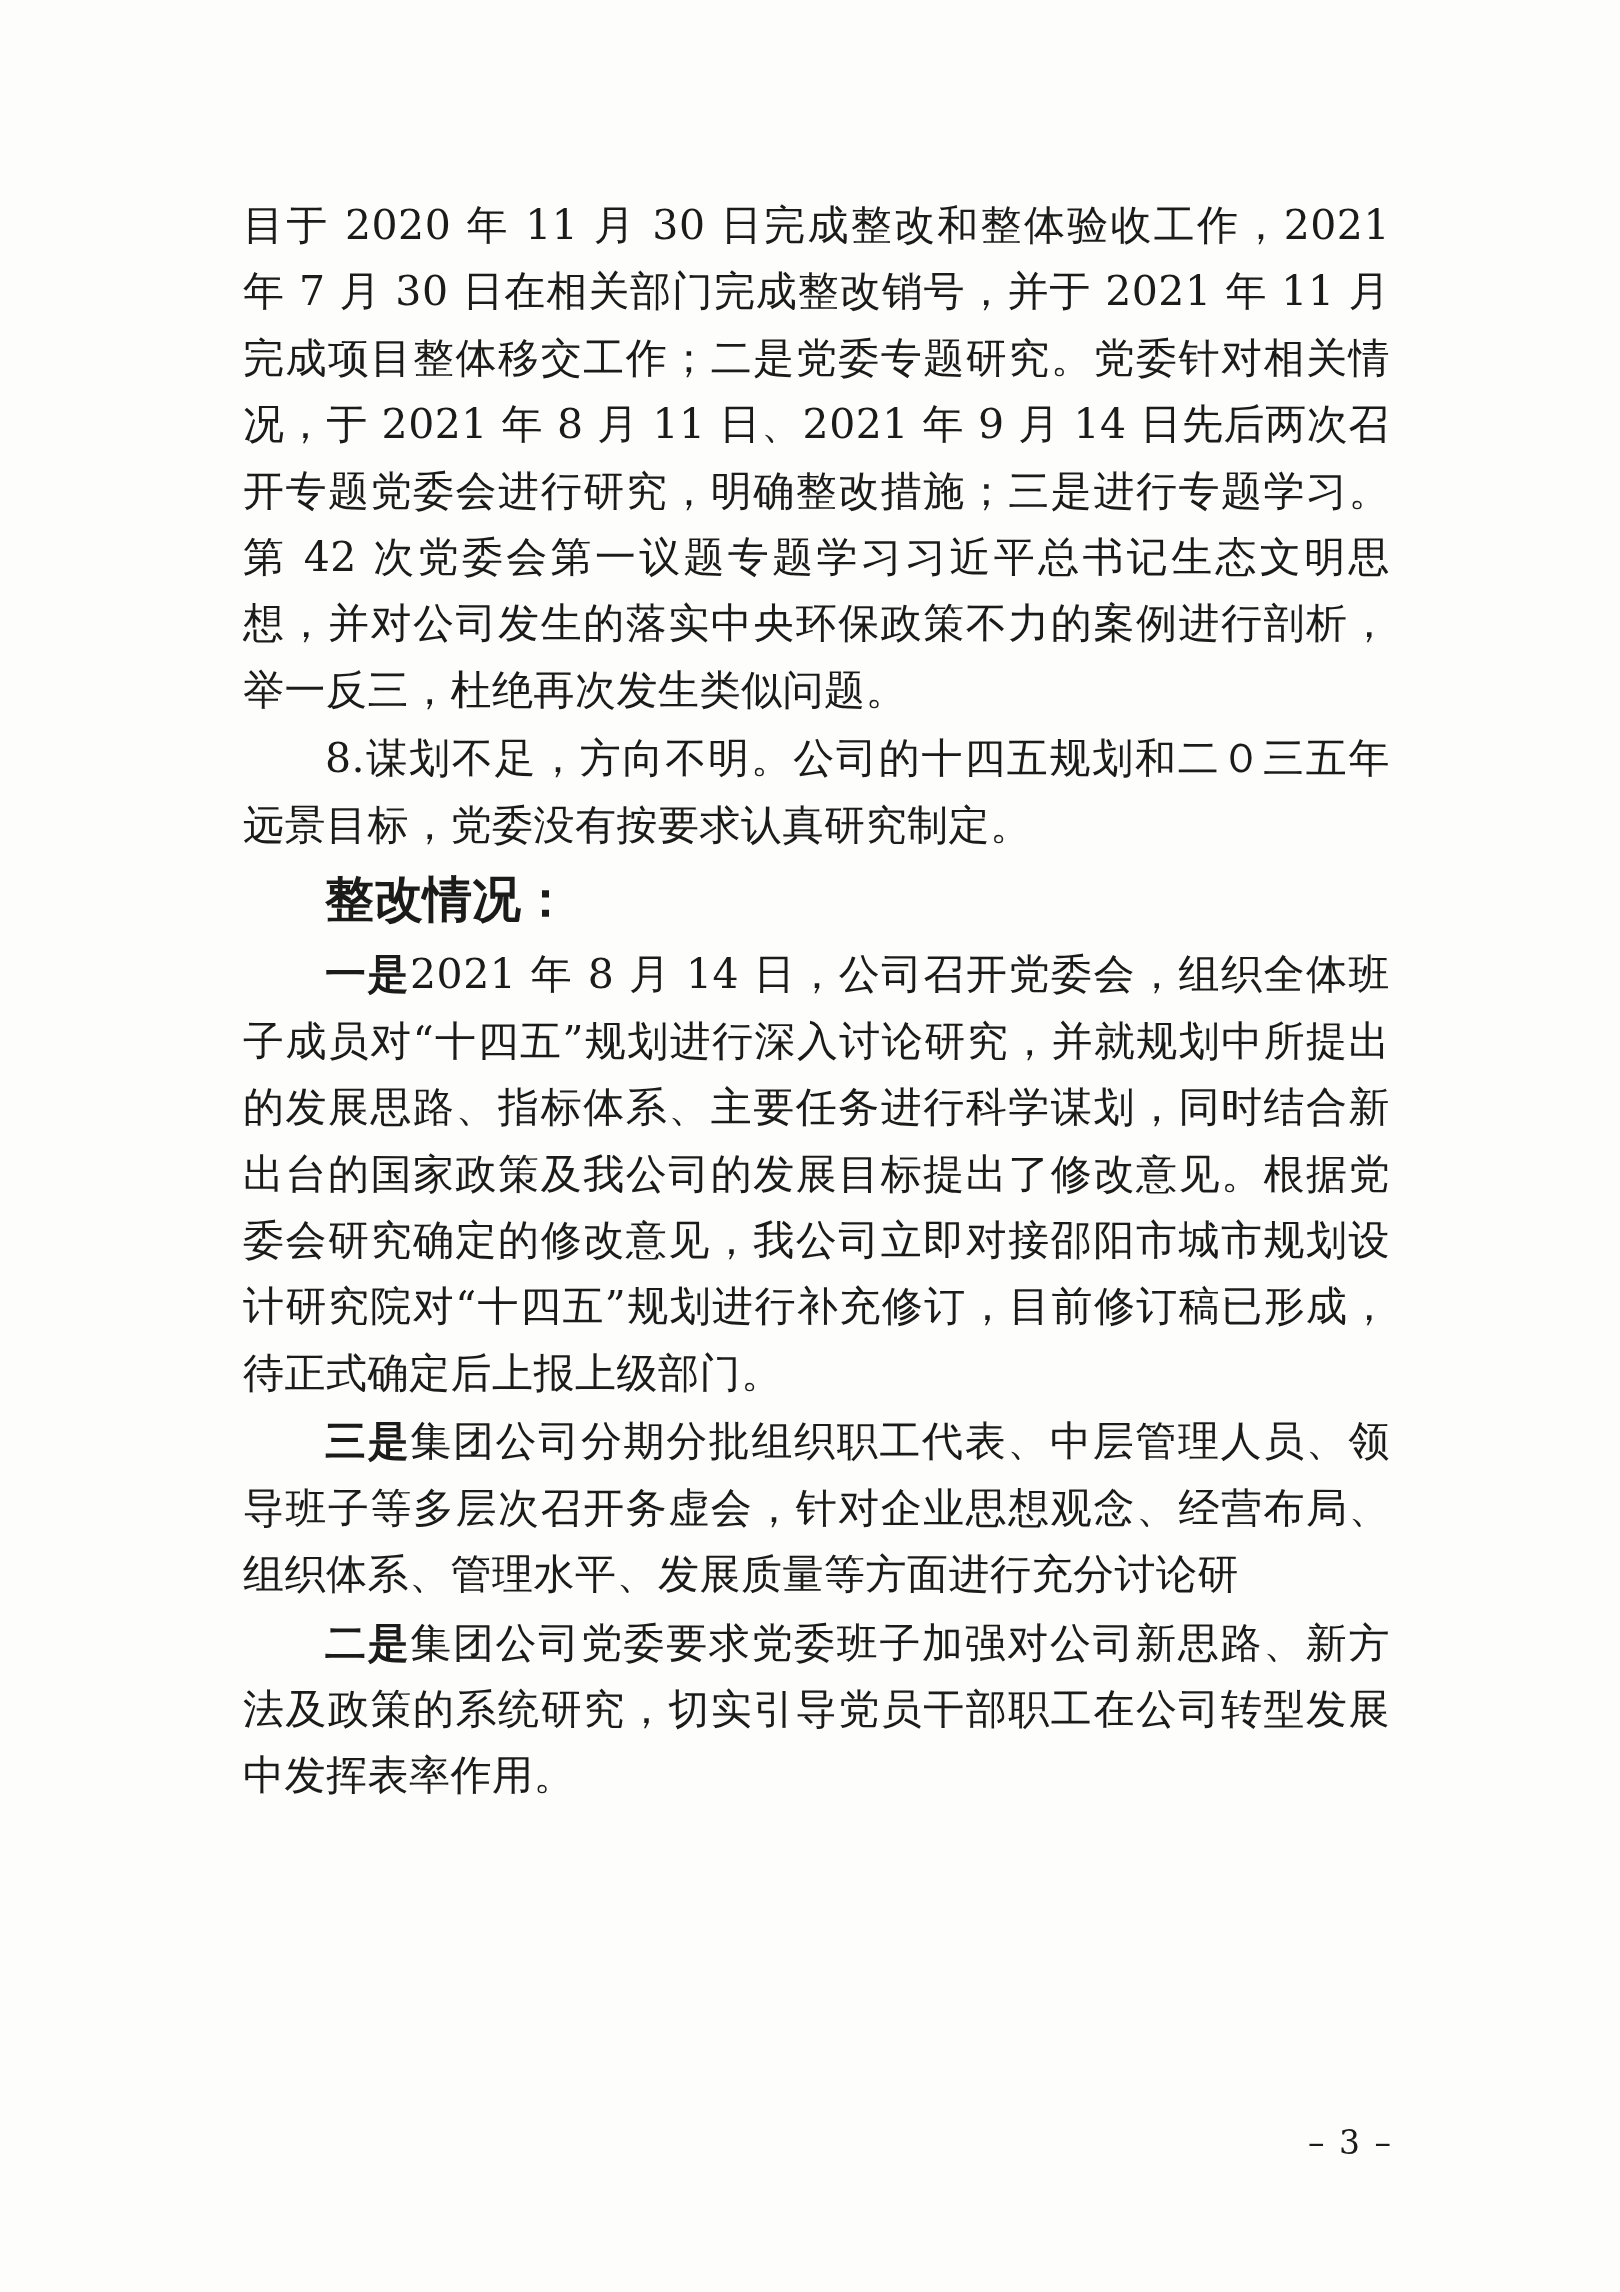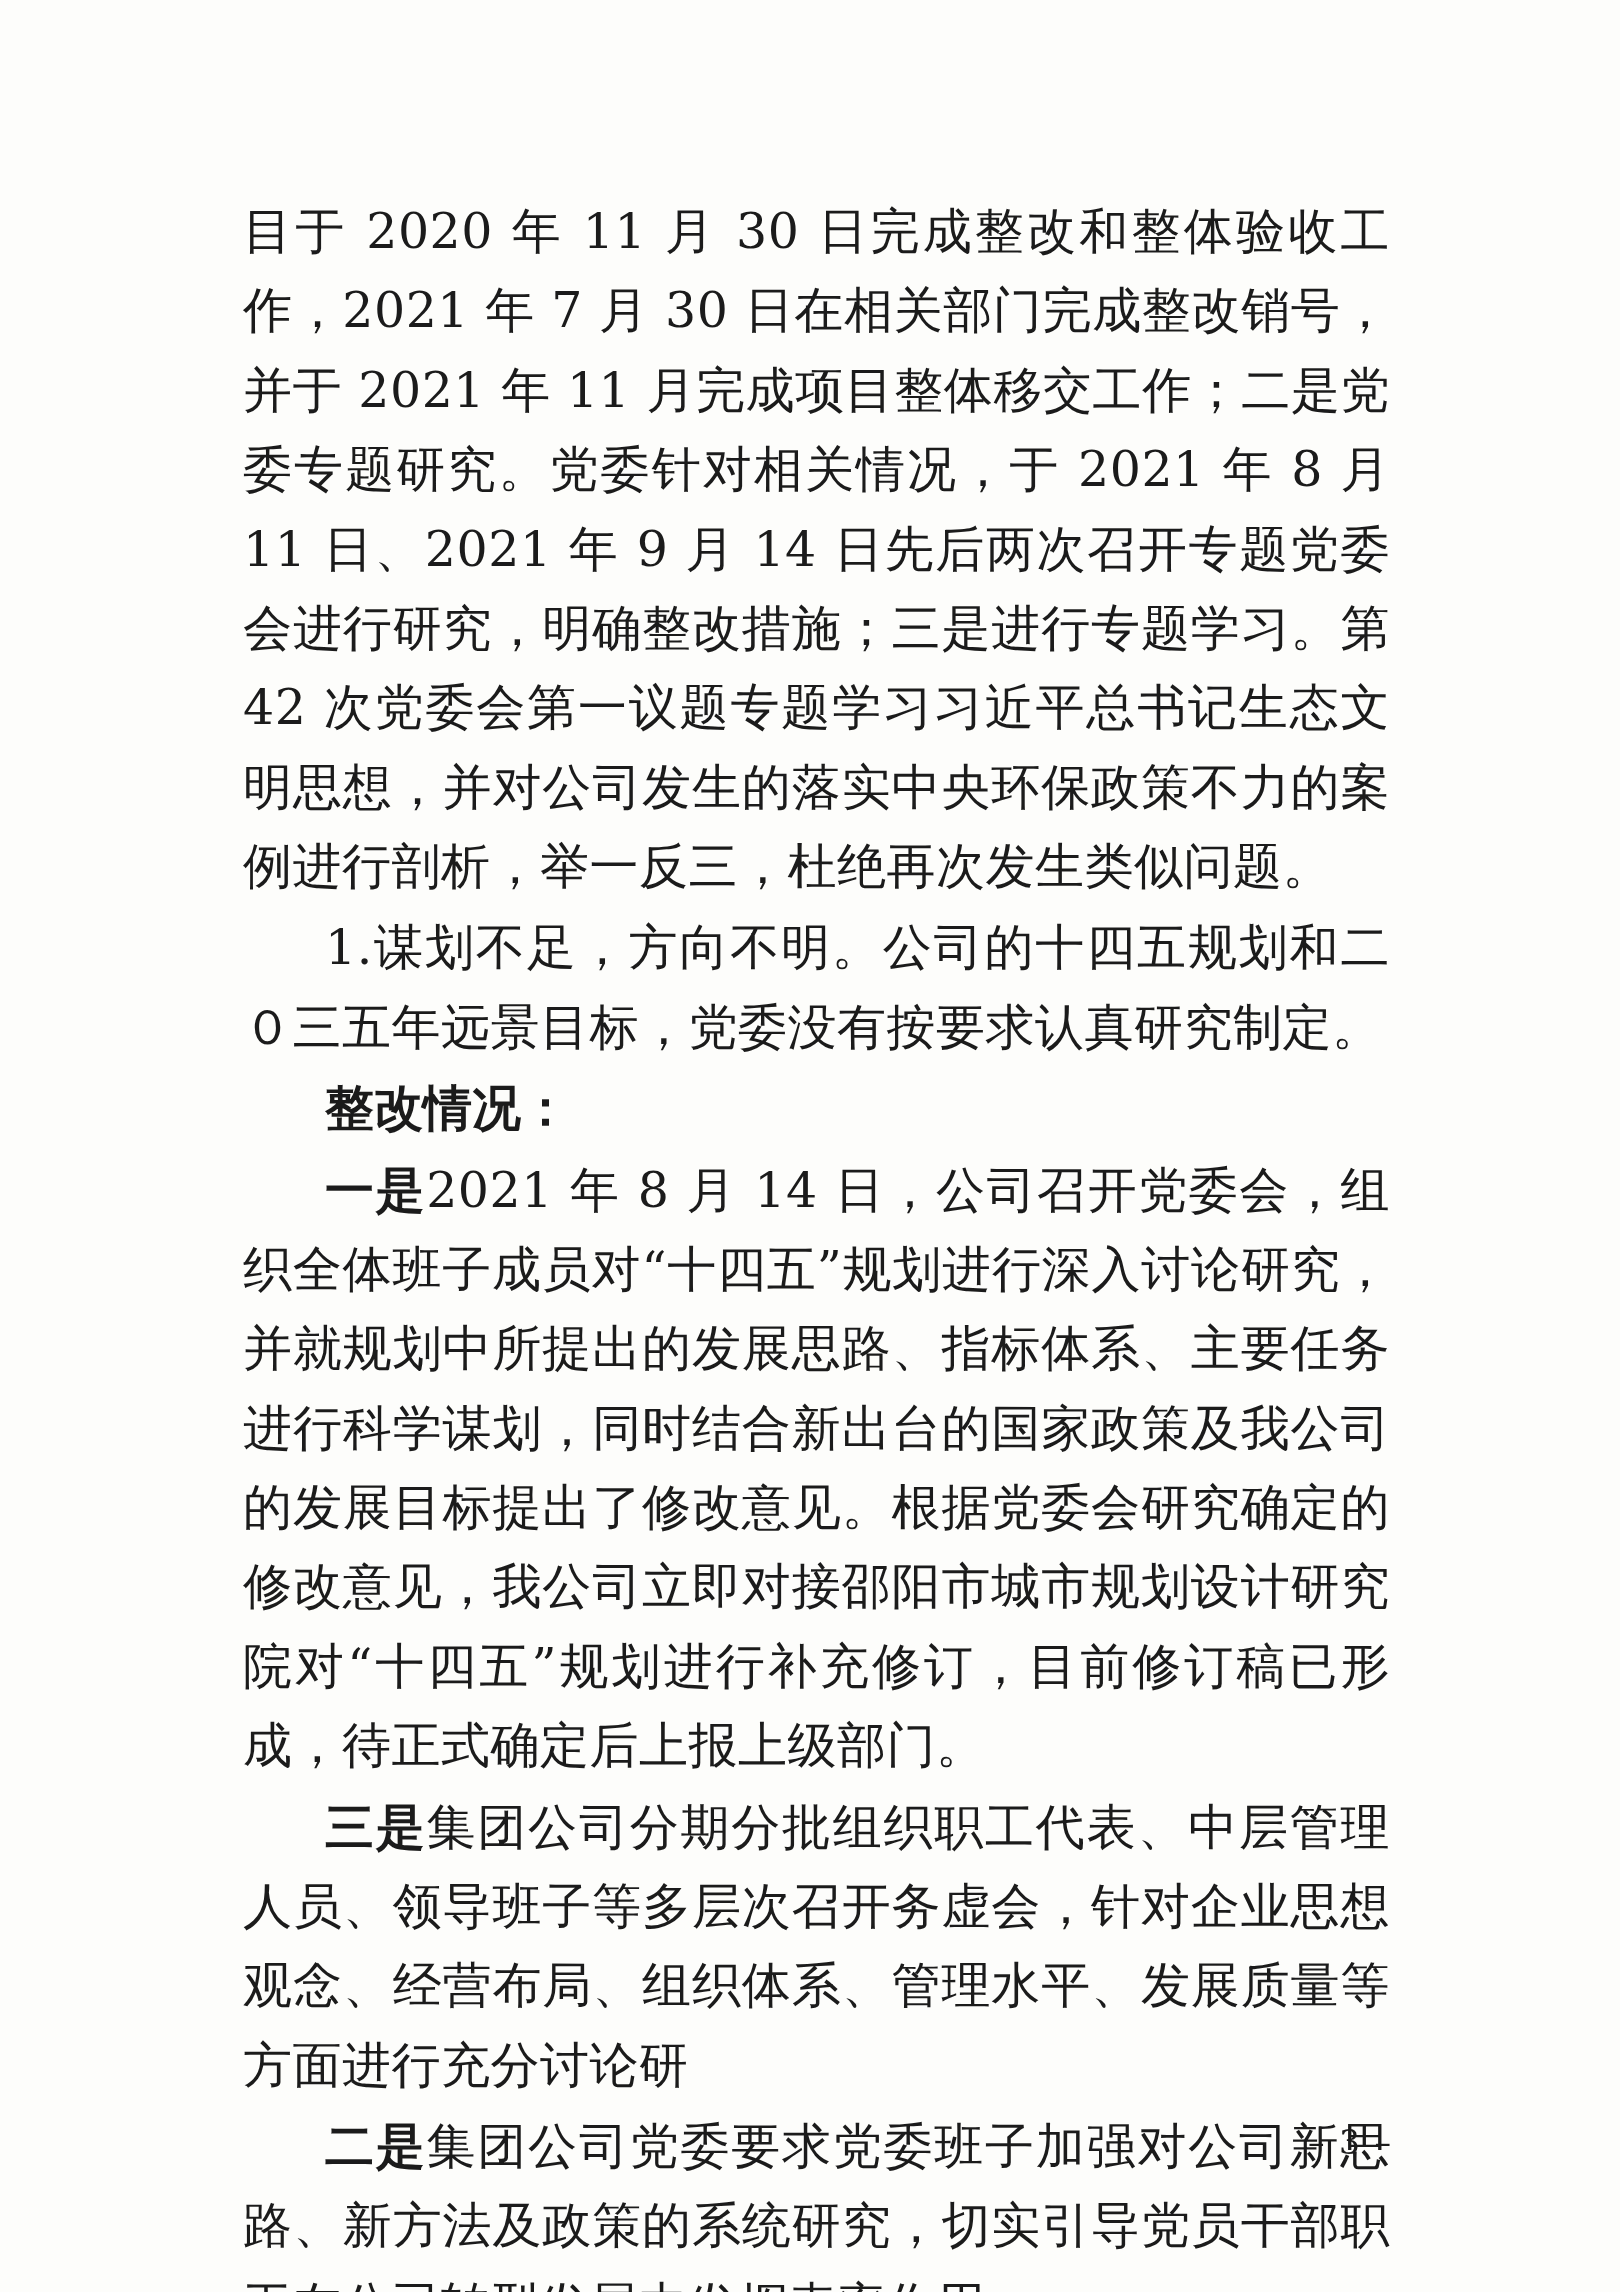--- a/index.html
+++ b/index.html
@@ -23,21 +23,21 @@
     height: 2293px;
     background: #fdfdfb;
   }
   .content {
     position: absolute;
     left: 243px;
     top: 192px;
     width: 1147px;
   }
   .para {
-    font-size: 49px;
+    font-size: 41px;
     line-height: 1.62;
     text-align: justify;
     text-justify: inter-ideograph;
     letter-spacing: 0.5px;
     margin: 0 0 2px 0;
     word-break: break-all;
   }
   .indent2 {
     text-indent: 82px;
   }
@@ -62,21 +62,21 @@
   }
 </style>
 </head>
 <body>
 
 <div class="page">
   <div class="content">
 
     <p class="para">目于 2020 年 11 月 30 日完成整改和整体验收工作，2021 年 7 月 30 日在相关部门完成整改销号，并于 2021 年 11 月完成项目整体移交工作；二是党委专题研究。党委针对相关情况，于 2021 年 8 月 11 日、2021 年 9 月 14 日先后两次召开专题党委会进行研究，明确整改措施；三是进行专题学习。第 42 次党委会第一议题专题学习习近平总书记生态文明思想，并对公司发生的落实中央环保政策不力的案例进行剖析，举一反三，杜绝再次发生类似问题。</p>
 
-    <p class="para indent2">1.谋划不足，方向不明。公司的十四五规划和二０三五年远景目标，党委没有按要求认真研究制定。</p>
+    <p class="para indent2">8.谋划不足，方向不明。公司的十四五规划和二０三五年远景目标，党委没有按要求认真研究制定。</p>
 
     <p class="heading">整改情况：</p>
 
     <p class="para indent2"><span class="lead">一是</span><span>2021 年 8 月 14 日，公司召开党委会，组织全体班子成员对“十四五”规划进行深入讨论研究，并就规划中所提出的发展思路、指标体系、主要任务进行科学谋划，同时结合新出台的国家政策及我公司的发展目标提出了修改意见。根据党委会研究确定的修改意见，我公司立即对接邵阳市城市规划设计研究院对“十四五”规划进行补充修订，目前修订稿已形成，待正式确定后上报上级部门。</span></p>
 
     <p class="para indent2"><span class="lead">三是</span><span>集团公司分期分批组织职工代表、中层管理人员、领导班子等多层次召开务虚会，针对企业思想观念、经营布局、组织体系、管理水平、发展质量等方面进行充分讨论研</span></p>
 
     <p class="para indent2"><span class="lead">二是</span><span>集团公司党委要求党委班子加强对公司新思路、新方法及政策的系统研究，切实引导党员干部职工在公司转型发展中发挥表率作用。</span></p>
 
   </div>

